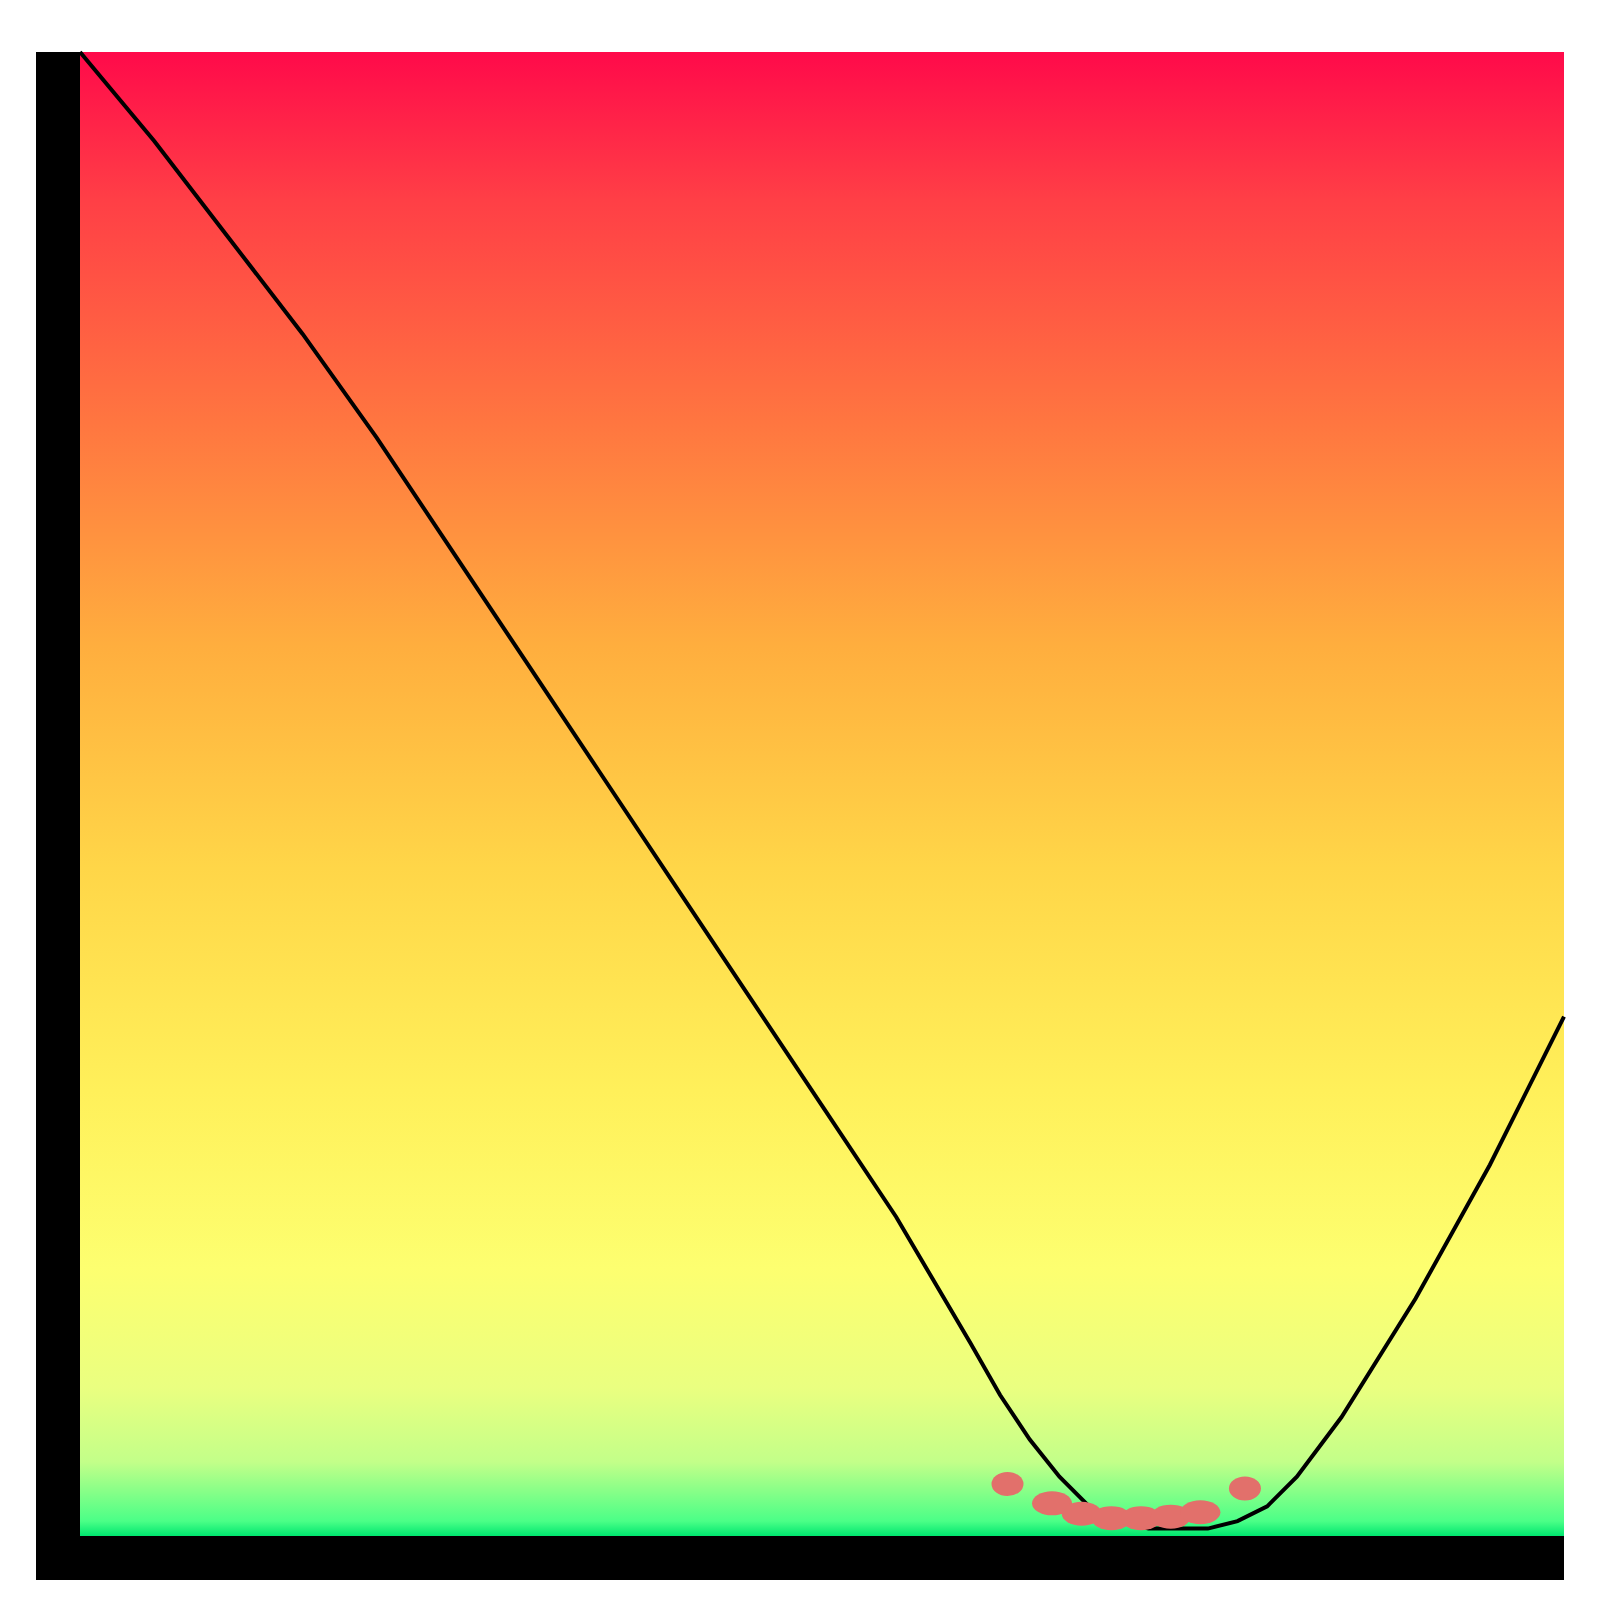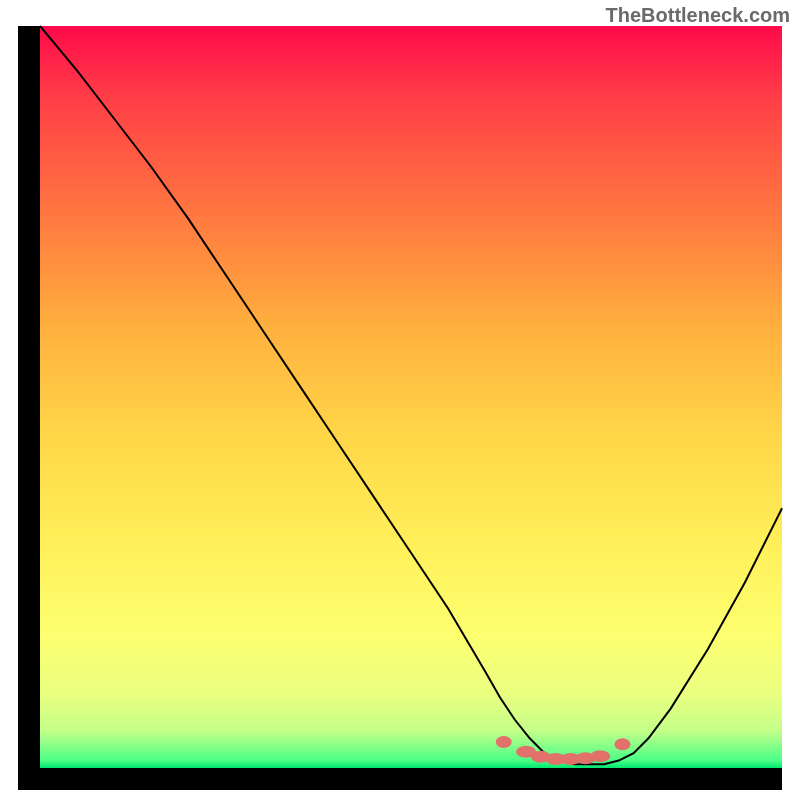--- a/index.html
+++ b/index.html
@@ -56,21 +56,20 @@
   .curve-path {
     fill: none;
     stroke: #000;
     stroke-width: 2;
   }
 </style>
 </head>
 <body>
 
 <div class="container">
-  <div class="watermark">TheBottleneck.com</div>
   <div class="plot">
     <div class="inner">
       <svg class="curve" viewBox="0 0 742 742">
         <path id="curve-path" class="curve-path" d="M0.00 0.00 L37.10 44.52 L74.20 92.75 L111.30 140.98 L148.40 192.92 L185.50 248.57 L222.60 304.22 L259.70 359.87 L296.80 415.52 L333.90 471.17 L371.00 526.82 L408.10 582.47 L445.20 645.54 L460.04 671.51 L474.88 693.77 L489.72 712.32 L504.56 727.16 L519.40 734.58 L534.24 738.29 L549.08 738.29 L563.92 738.29 L578.76 734.58 L593.60 727.16 L608.44 712.32 L630.70 682.64 L667.80 623.28 L704.90 556.50 L742.00 482.30 "></path>
         <g id="markers">
             <ellipse cx="463.75" cy="716.03" rx="8" ry="6" class="marker"></ellipse>
             <ellipse cx="486.01" cy="725.68" rx="10" ry="6" class="marker"></ellipse>
             <ellipse cx="500.85" cy="730.87" rx="10" ry="6" class="marker"></ellipse>
             <ellipse cx="515.69" cy="733.10" rx="10" ry="6" class="marker"></ellipse>
             <ellipse cx="530.53" cy="733.10" rx="10" ry="6" class="marker"></ellipse>

